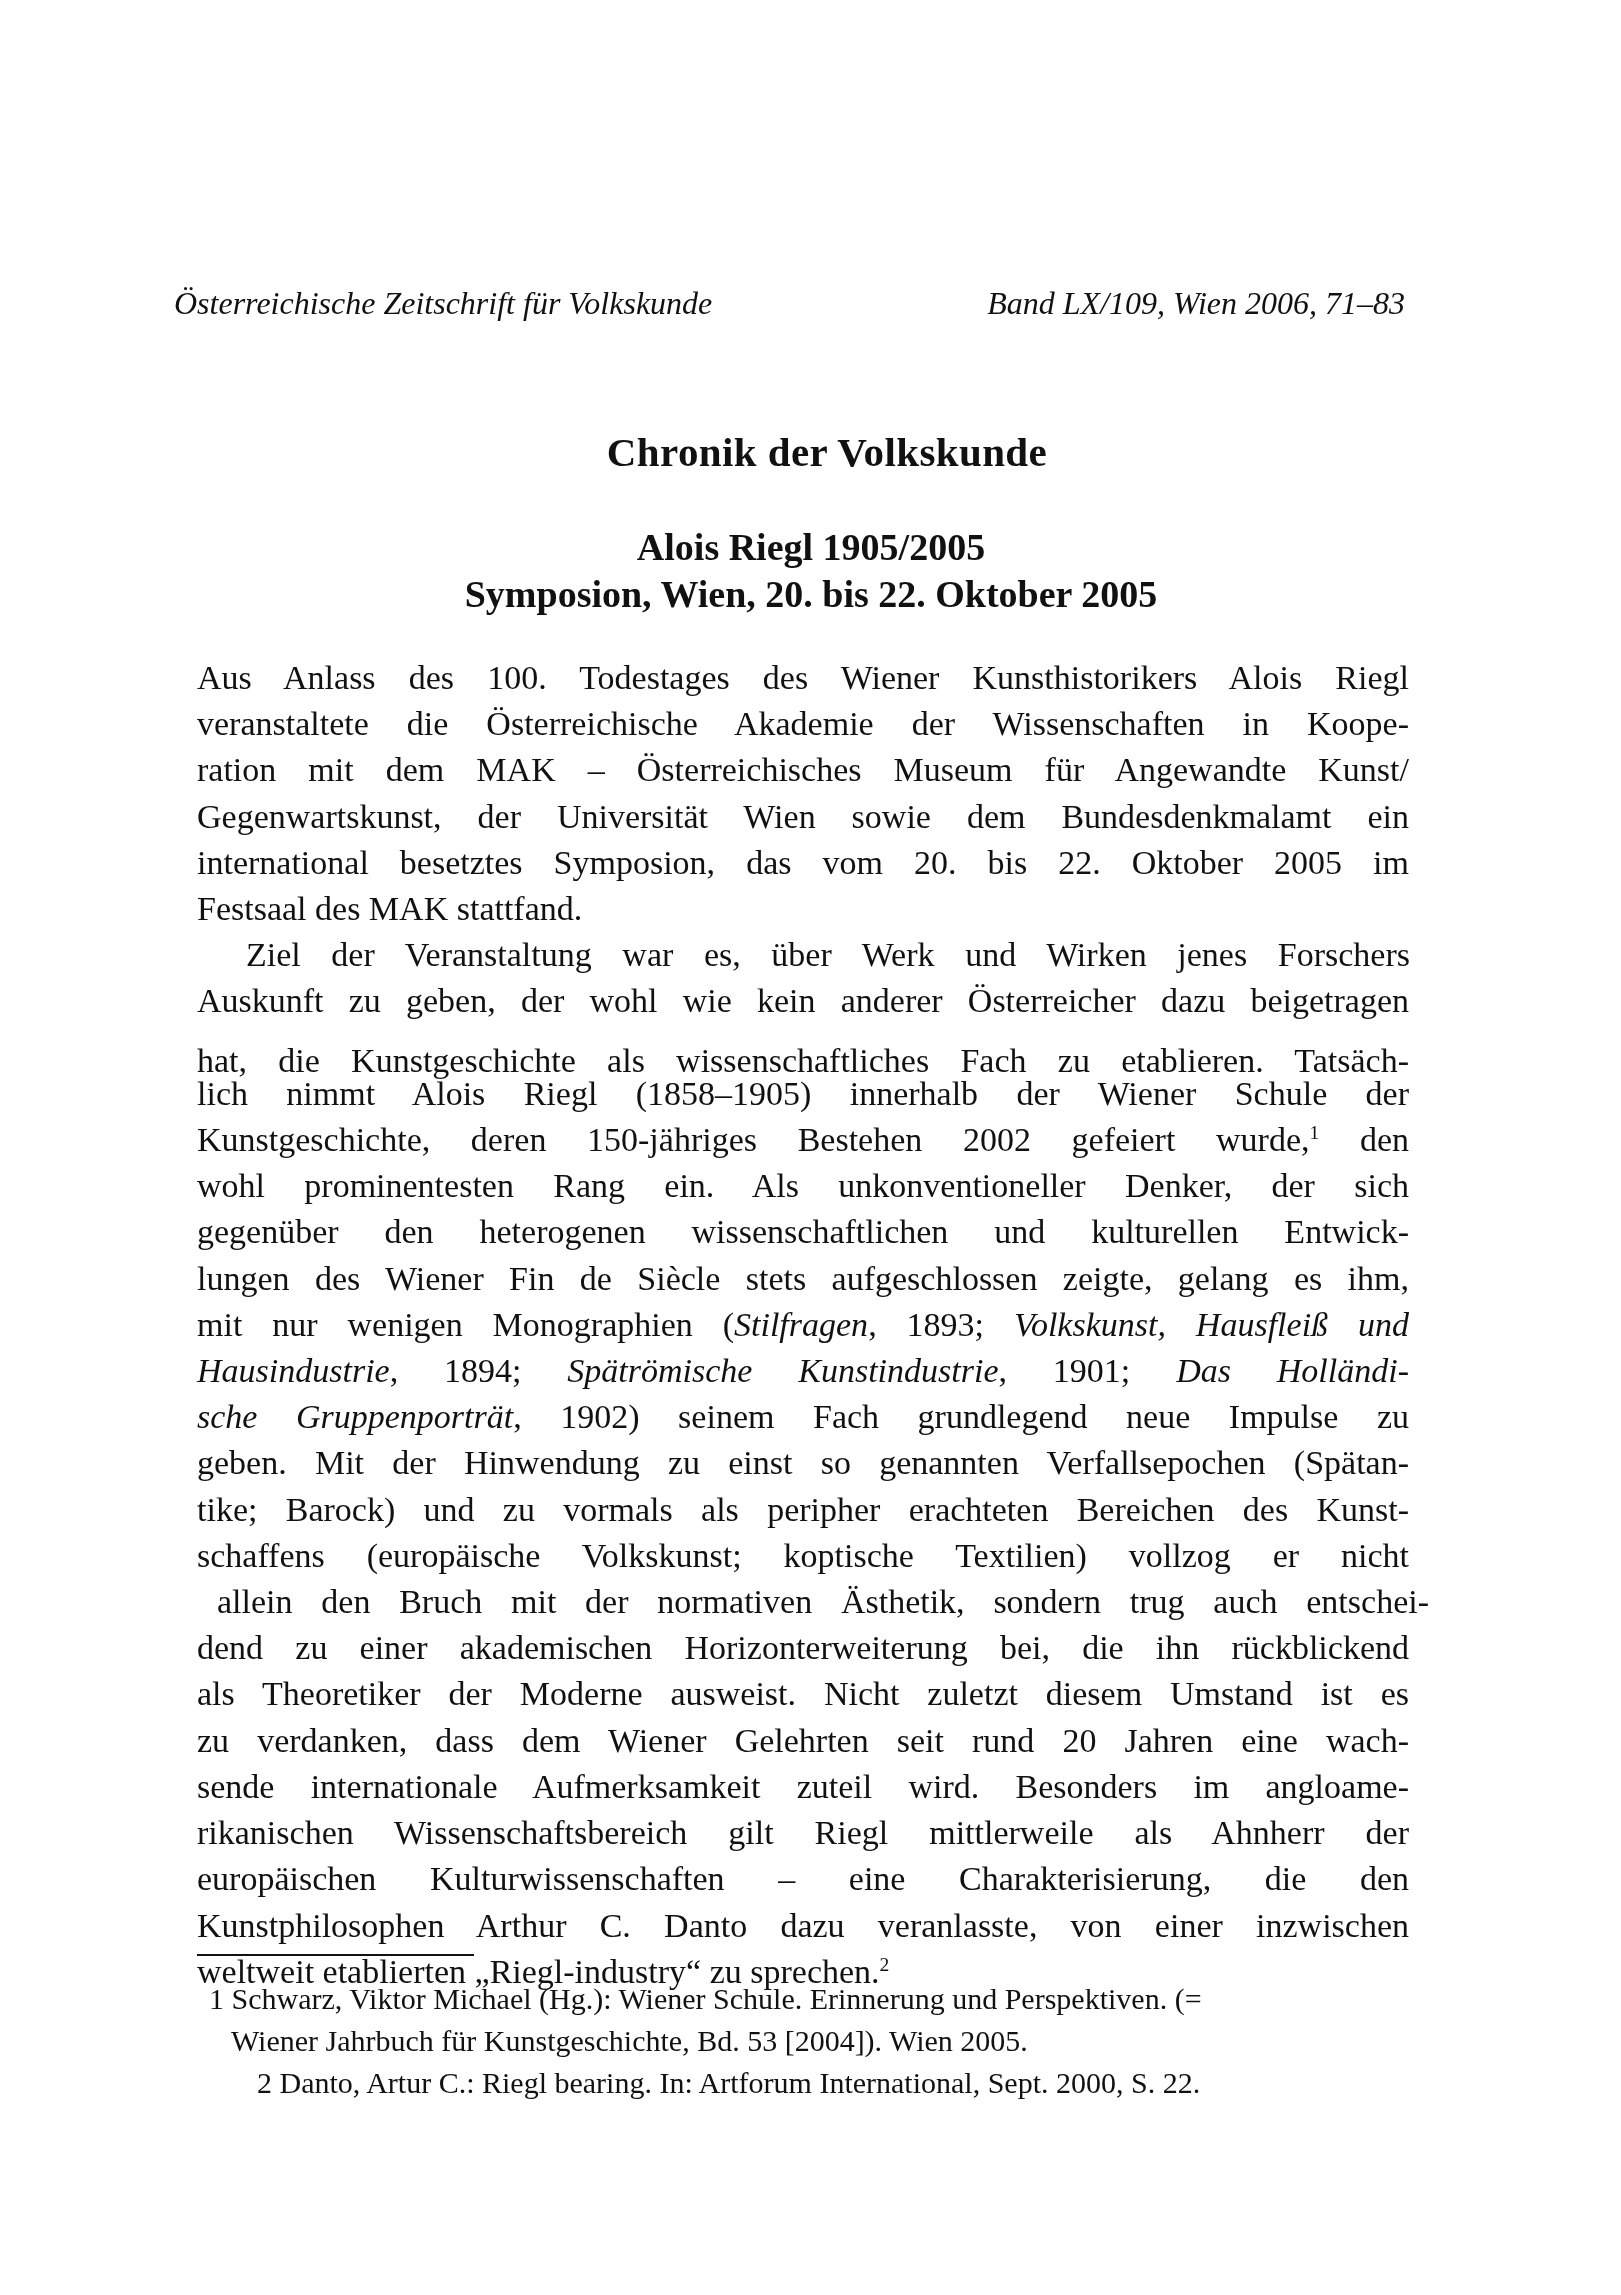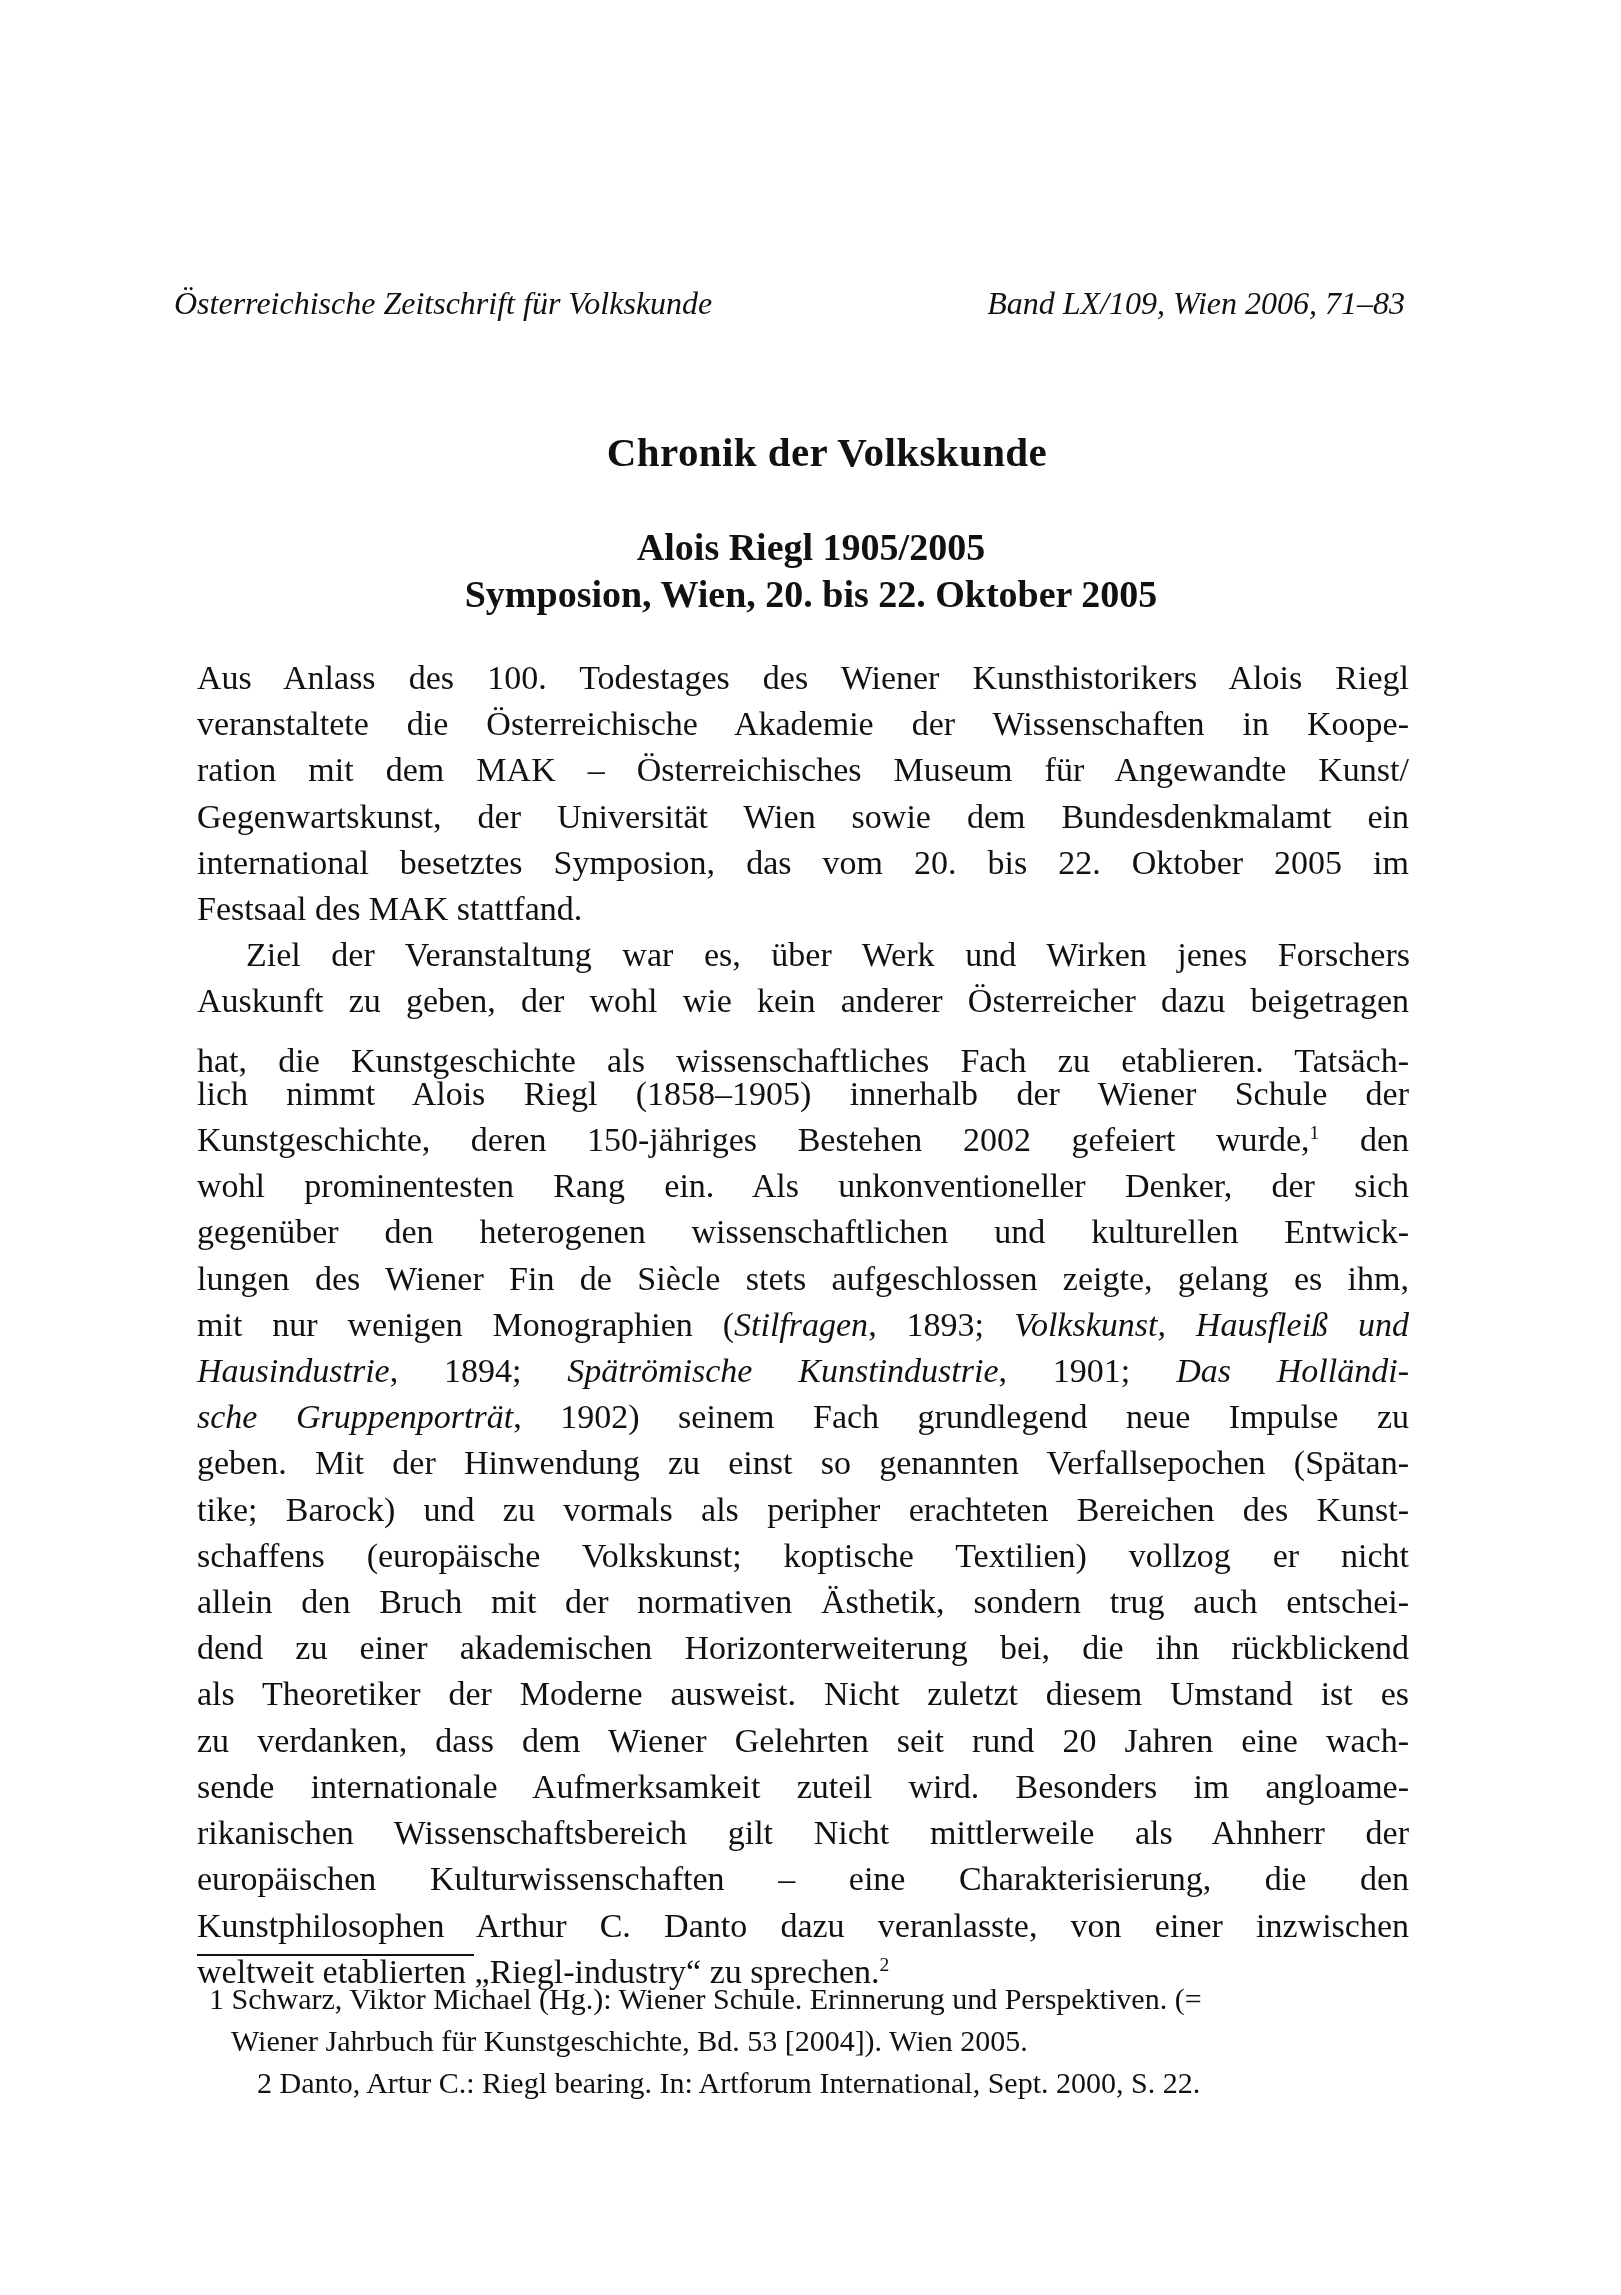--- a/index.html
+++ b/index.html
@@ -64,26 +64,26 @@
   </div>
   <div class="line" style="top:416px;">
     <i>Hausindustrie</i><span>, 1894; </span> <i>Spätrömische Kunstindustrie</i><span>, 1901; </span> <i>Das Holländi-</i>
   </div>
   <div class="line" style="top:462px;">
     <i>sche Gruppenporträt</i><span>, 1902) seinem Fach grundlegend neue Impulse zu</span>
   </div>
   <div class="line" style="top:508px;">geben. Mit der Hinwendung zu einst so genannten Verfallsepochen (Spätan-</div>
   <div class="line" style="top:555px;">tike; Barock) und zu vormals als peripher erachteten Bereichen des Kunst-</div>
   <div class="line" style="top:601px;">schaffens (europäische Volkskunst; koptische Textilien) vollzog er nicht</div>
-  <div class="line" style="top:647px;">allein den Bruch mit der normativen Ästhetik, sondern trug auch entschei-</div>
+  <div class="line" style="top:647px;margin-left:20px;">allein den Bruch mit der normativen Ästhetik, sondern trug auch entschei-</div>
   <div class="line" style="top:693px;">dend zu einer akademischen Horizonterweiterung bei, die ihn rückblickend</div>
   <div class="line" style="top:739px;">als Theoretiker der Moderne ausweist. Nicht zuletzt diesem Umstand ist es</div>
   <div class="line" style="top:786px;">zu verdanken, dass dem Wiener Gelehrten seit rund 20 Jahren eine wach-</div>
   <div class="line" style="top:832px;">sende internationale Aufmerksamkeit zuteil wird. Besonders im angloame-</div>
-  <div class="line" style="top:878px;">rikanischen Wissenschaftsbereich gilt Nicht mittlerweile als Ahnherr der</div>
+  <div class="line" style="top:878px;">rikanischen Wissenschaftsbereich gilt Riegl mittlerweile als Ahnherr der</div>
   <div class="line" style="top:924px;">europäischen Kulturwissenschaften – eine Charakterisierung, die den</div>
   <div class="line" style="top:971px;">Kunstphilosophen Arthur C. Danto dazu veranlasste, von einer inzwischen</div>
   <div class="line last" style="top:1017px;">
     <span>weltweit etablierten „Riegl-industry“ zu sprechen.</span><sup>2</sup>
   </div>
 </section>
 
 <div class="footnote-rule"></div>
 
 <section class="footnotes">

